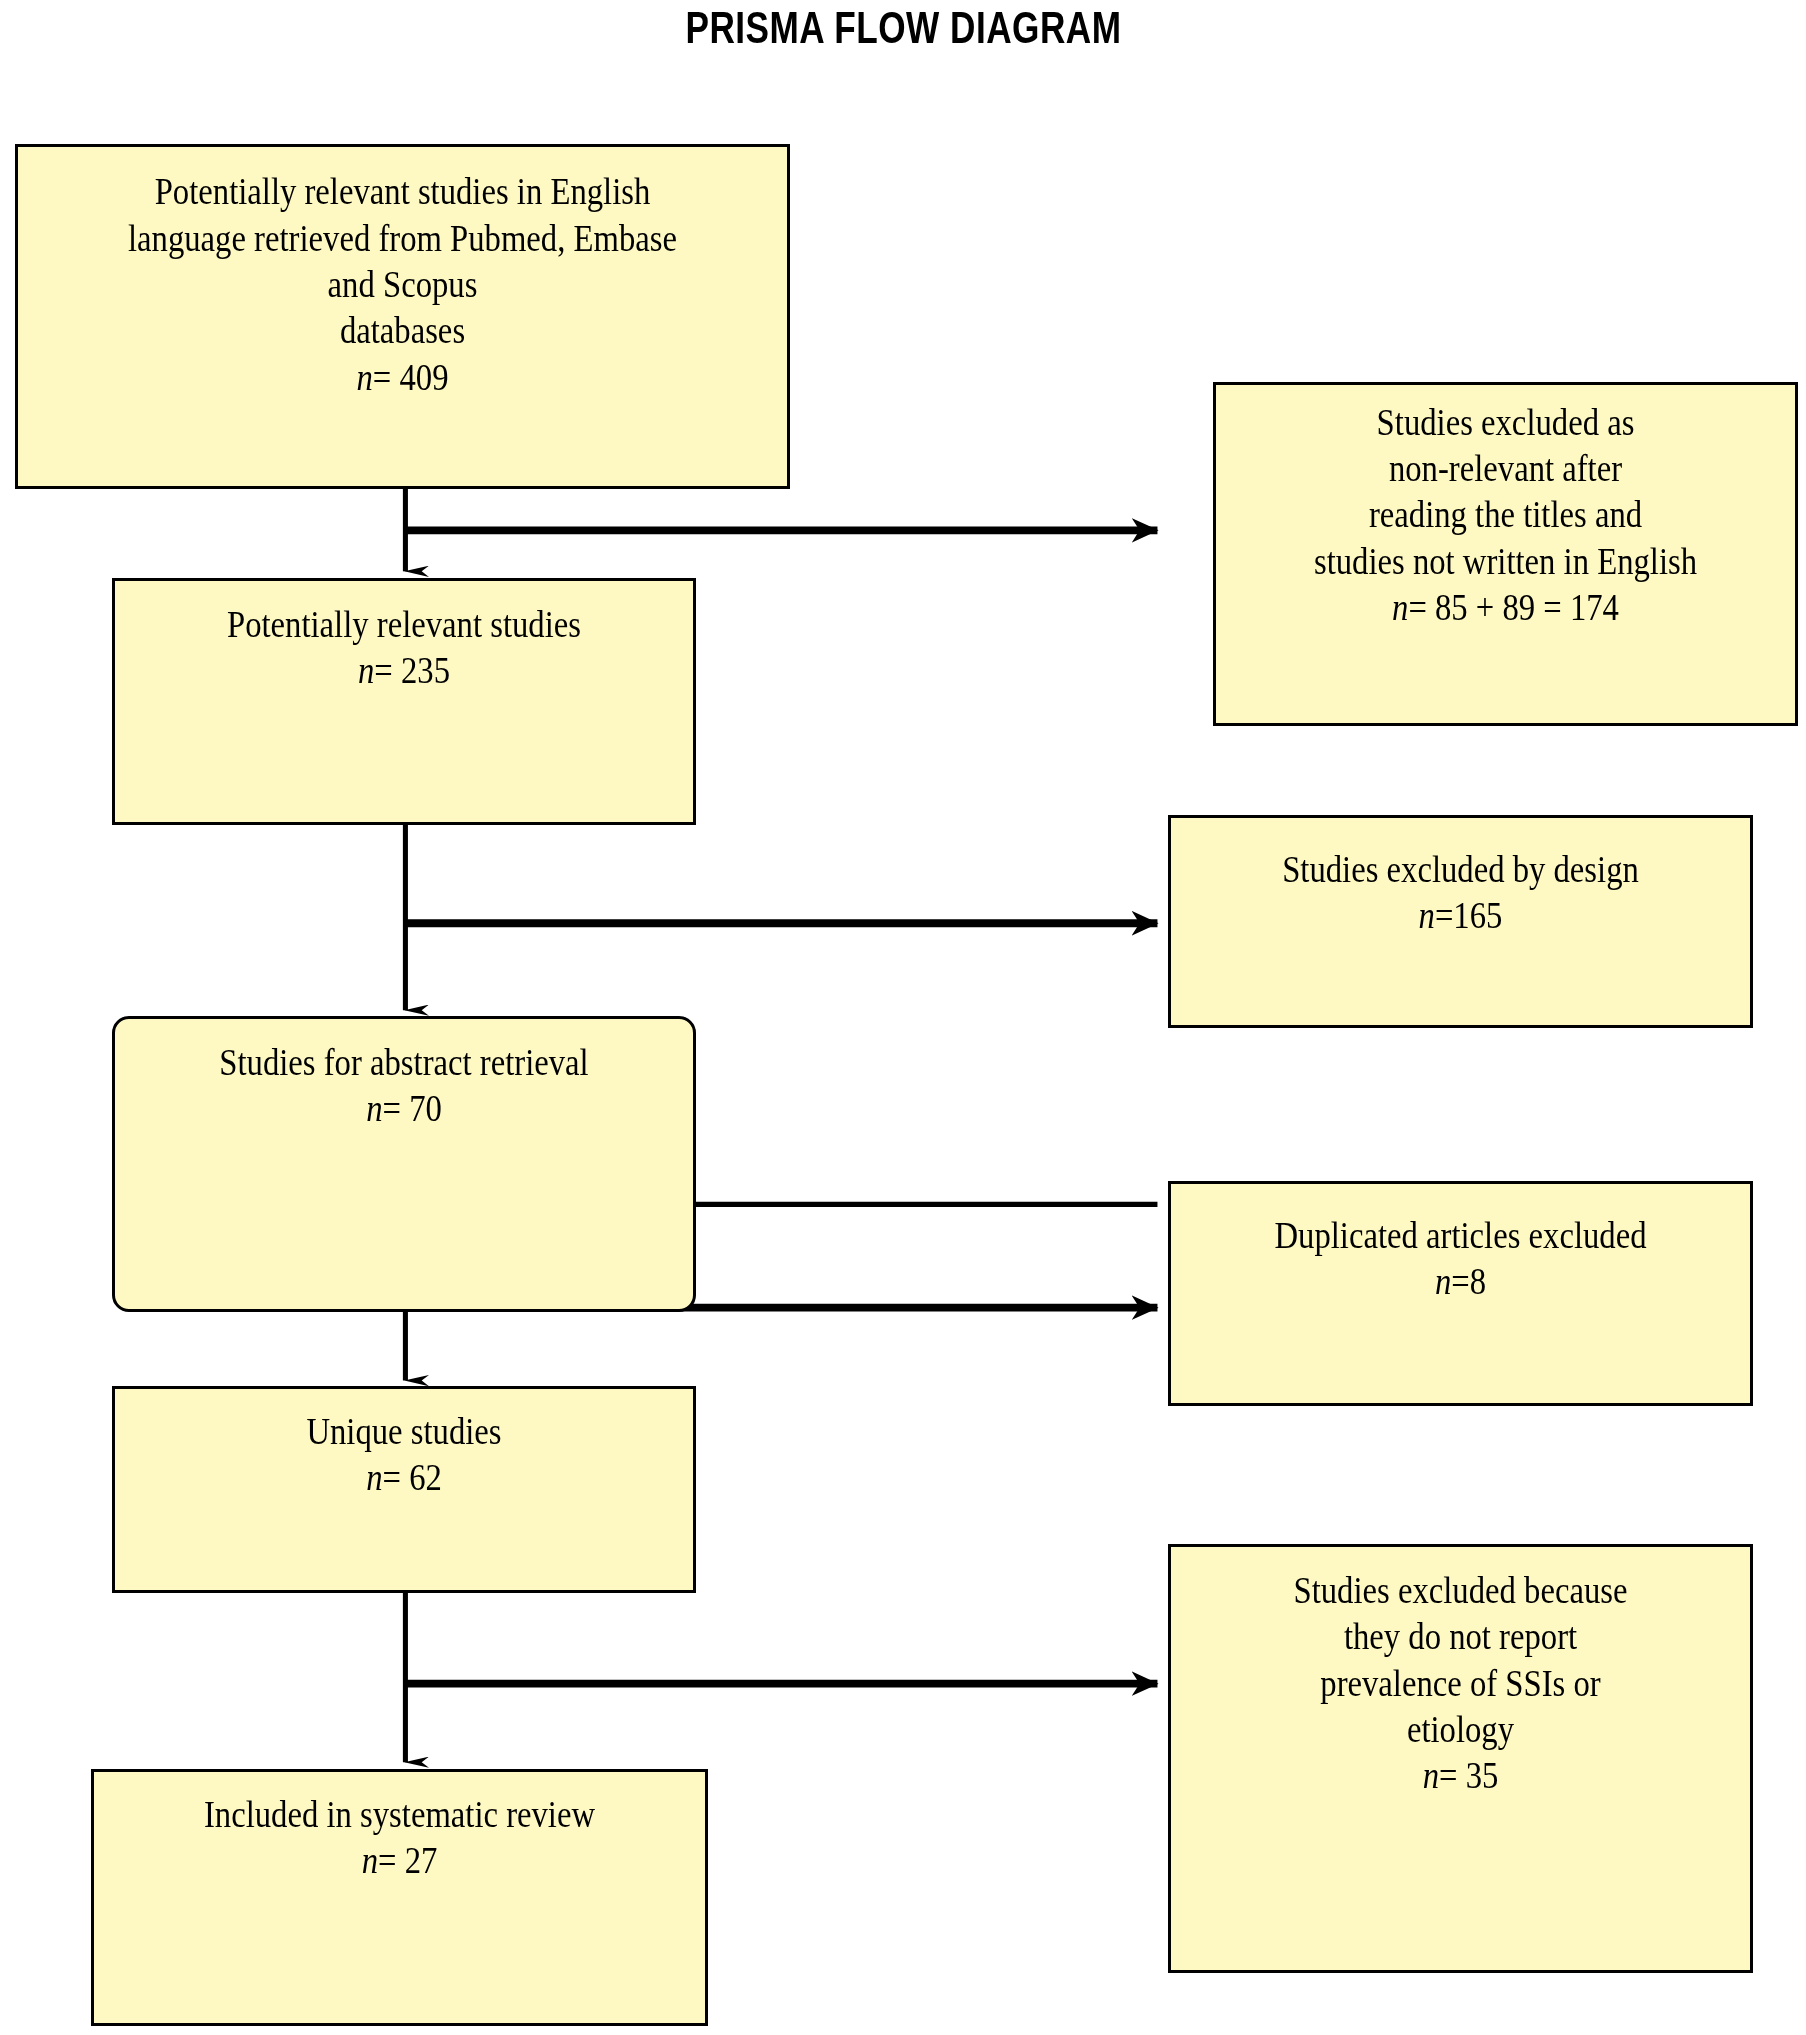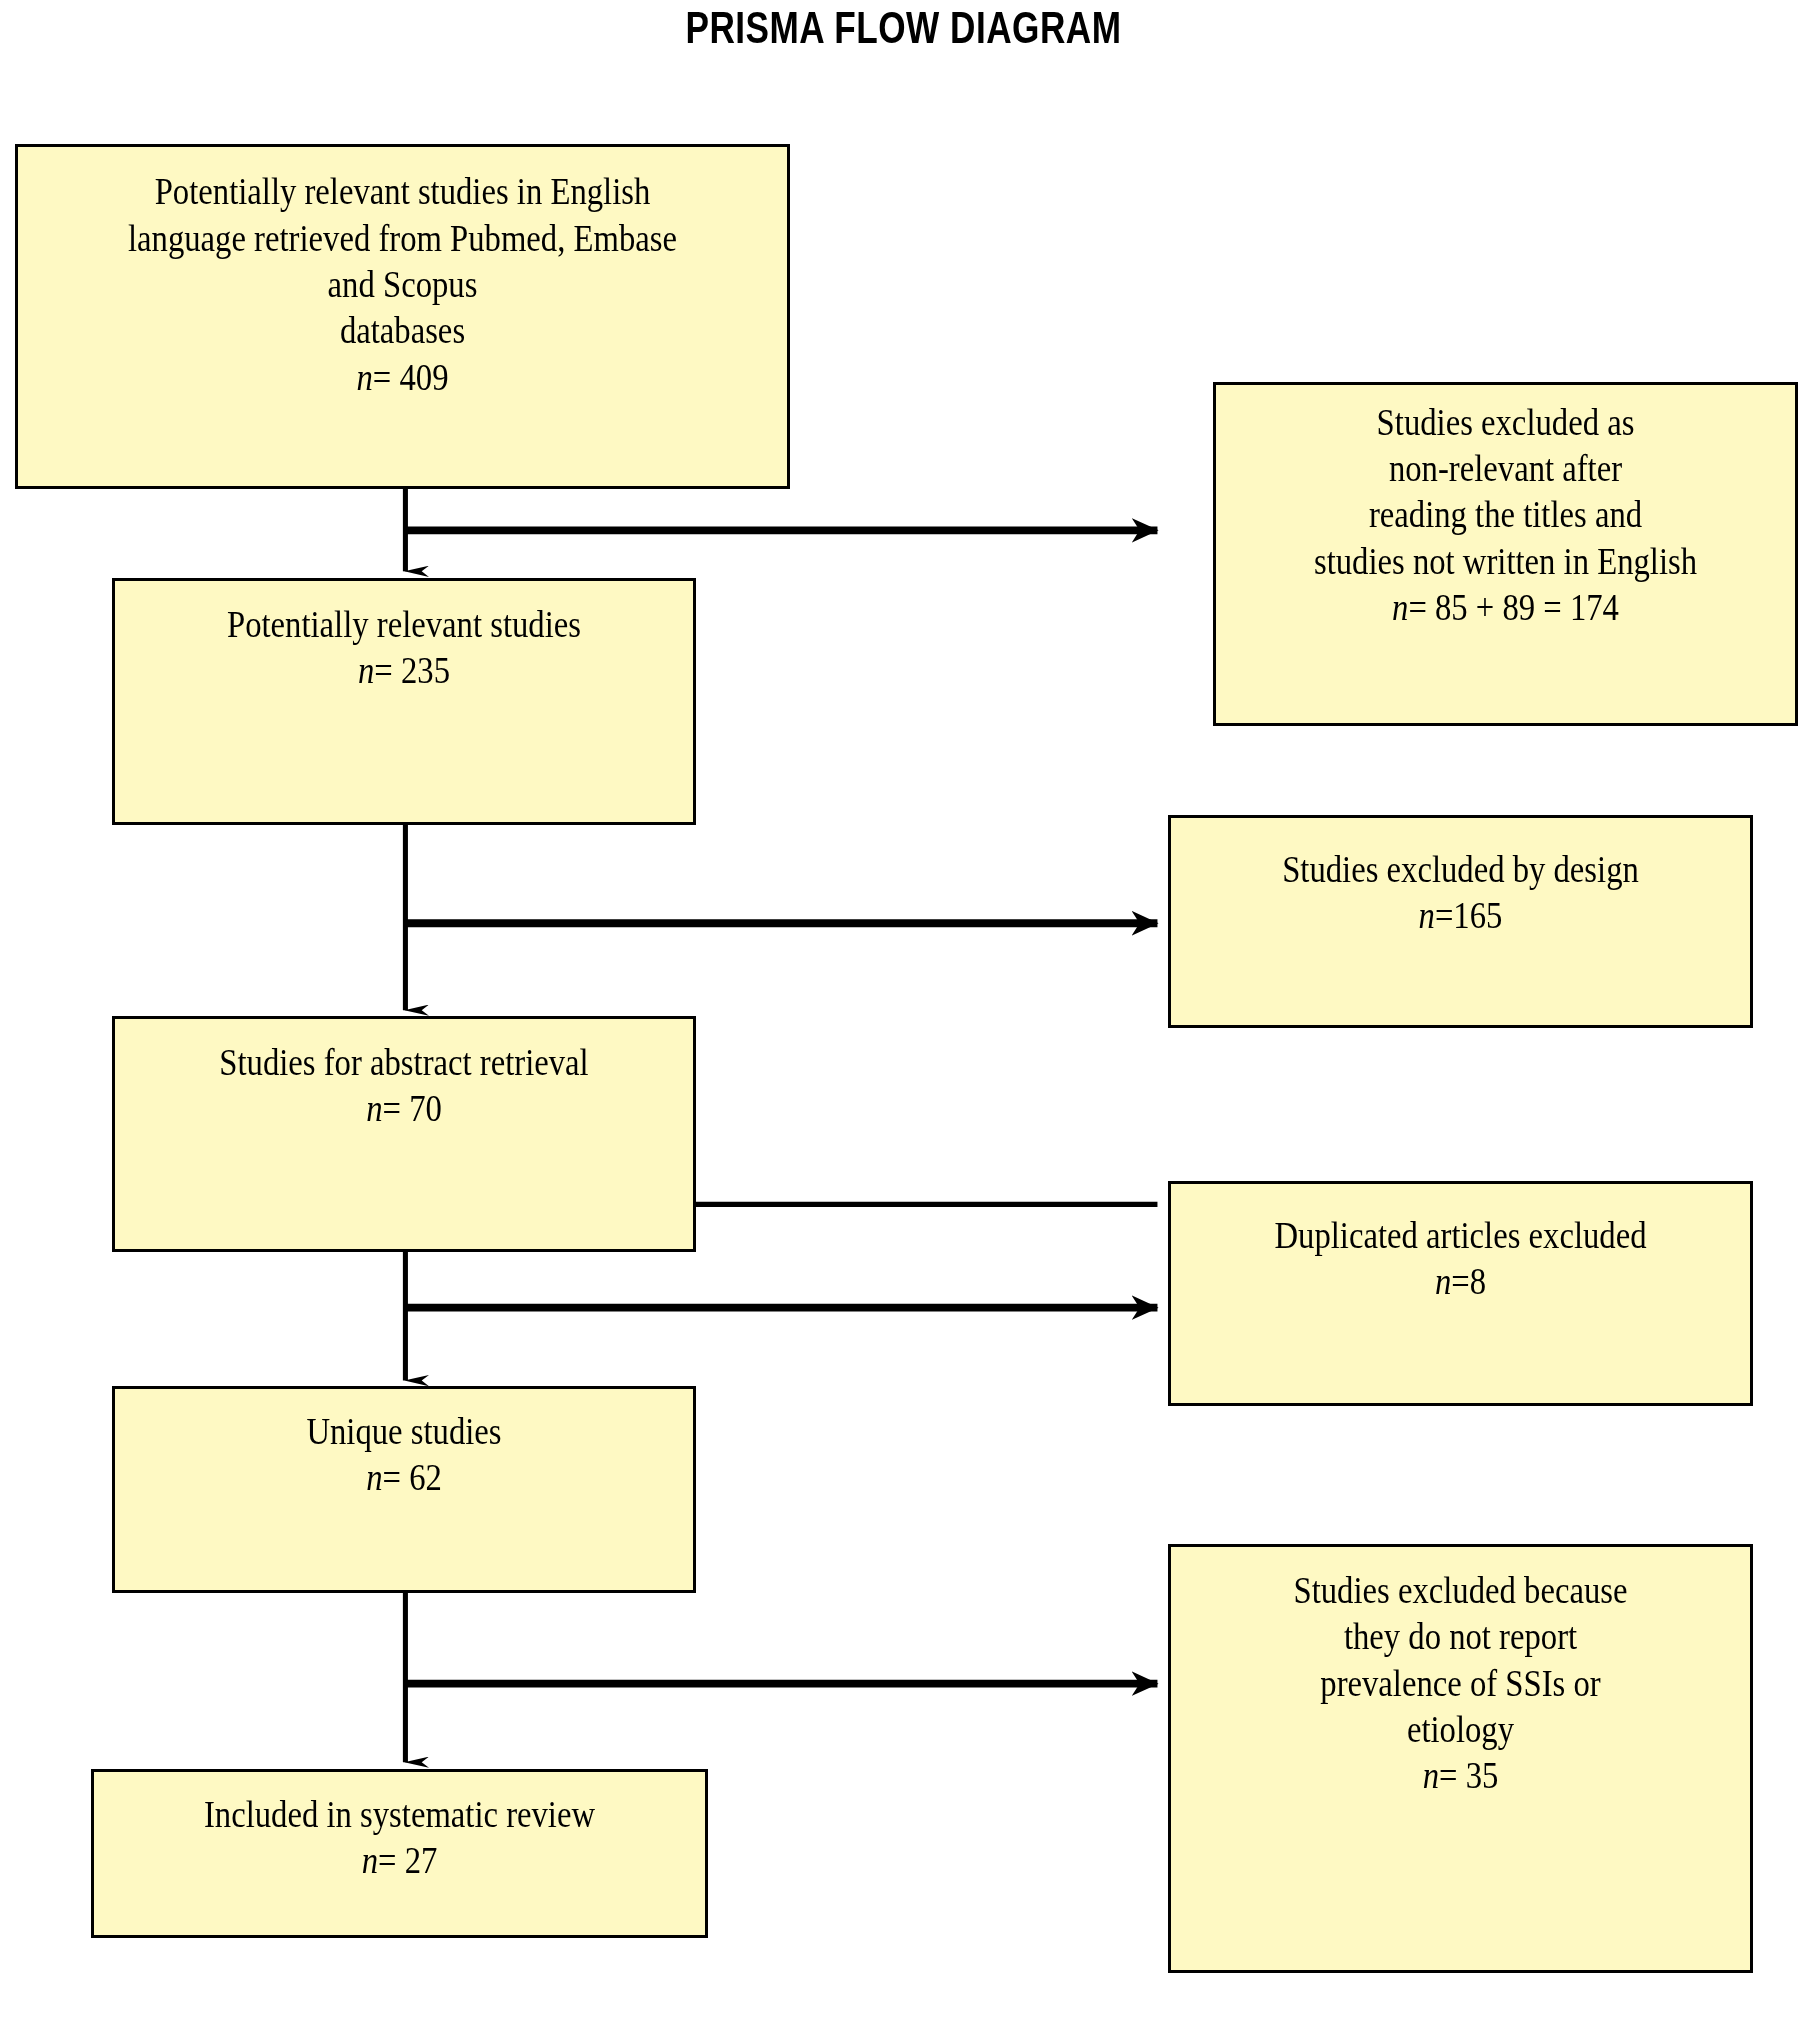--- a/index.html
+++ b/index.html
@@ -118,39 +118,39 @@
 
   <div class="node-box" style="left:112px; top:578px; width:584px; height:247px;">
     <div class="node-text" style="top:20px;">
       <div>Potentially relevant studies</div>
       <div>
         <span class="n-italic">n</span><span>= 235</span>
       </div>
     </div>
   </div>
 
-  <div class="node-box" style="left:112px; top:1016px; width:584px; height:236px;">
+  <div class="node-box" style="left:112px; top:1016px; width:584px; height:296px;border-radius:17px;">
     <div class="node-text" style="top:20px;">
       <div>Studies for abstract retrieval</div>
       <div>
         <span class="n-italic">n</span><span>= 70</span>
       </div>
     </div>
   </div>
 
   <div class="node-box" style="left:112px; top:1386px; width:584px; height:207px;">
     <div class="node-text" style="top:19px;">
       <div>Unique studies</div>
       <div>
         <span class="n-italic">n</span><span>= 62</span>
       </div>
     </div>
   </div>
 
-  <div class="node-box" style="left:91px; top:1769px; width:617px; height:169px;">
+  <div class="node-box" style="left:91px; top:1769px; width:617px; height:257px;">
     <div class="node-text" style="top:19px;">
       <div>Included in systematic review</div>
       <div>
         <span class="n-italic">n</span><span>= 27</span>
       </div>
     </div>
   </div>
 
   <div class="node-box" style="left:1213px; top:382px; width:585px; height:344px;text-decoration:underline;">
     <div class="node-text" style="top:13.5px;">

